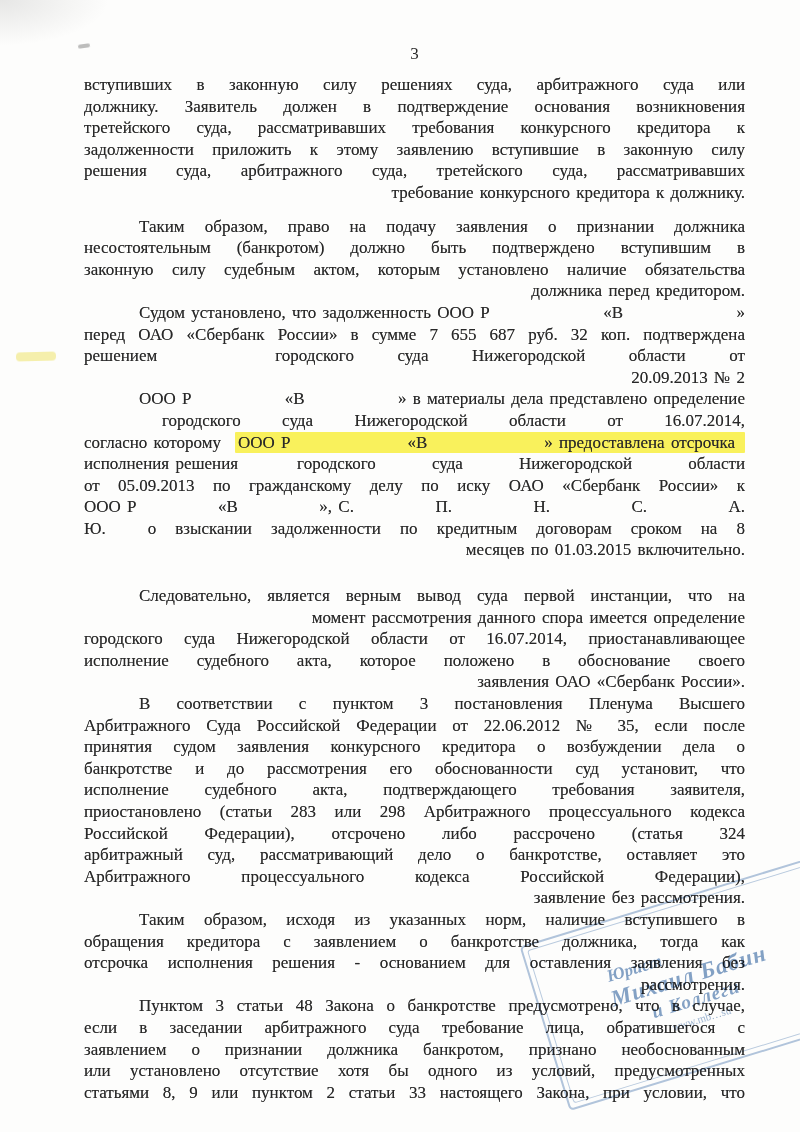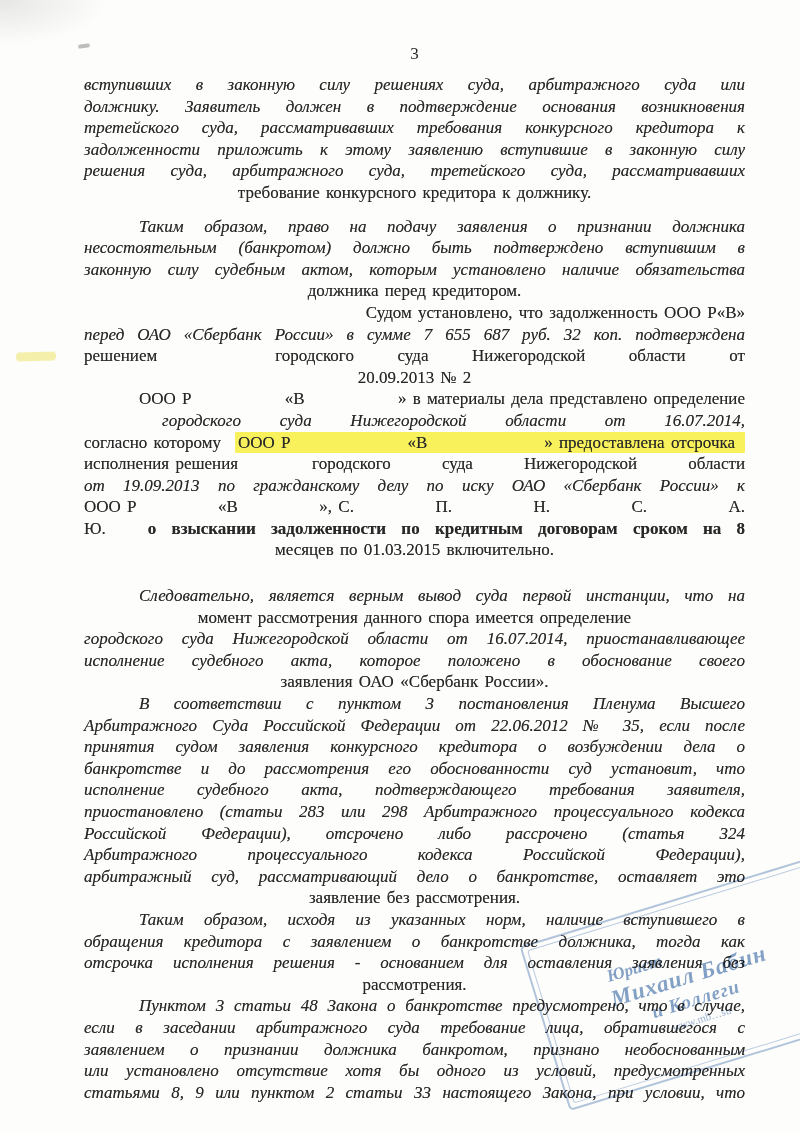--- a/index.html
+++ b/index.html
@@ -30,22 +30,22 @@
     text-align:center;font-size:17px;color:#2c2c2c;
   }
   .content{
     position:absolute;left:84px;top:74px;width:661px;
     color:#282828;font-size:17px;line-height:21.6px;
     word-spacing:2px;
     text-shadow:0 0 .5px rgba(40,40,40,.55);
   }
   .para{margin:0;}
   .line{min-height:21.6px;}
-  .just{text-align:justify;text-align-last:justify;font-style:italic;}
-  .left{text-align:center;}
+  .just{text-align:justify;text-align-last:justify;}
+  .left{text-align:right;}
   .spread{display:flex;justify-content:space-between;}
   .gapline{display:flex;justify-content:space-between;}
   .segjust{flex:1;text-align:justify;text-align-last:justify;}
   .hl-group{
     flex:1;display:flex;justify-content:space-between;
     margin-left:14px;padding:0 10px 0 3px;
     background:rgba(248,240,74,.9);
     border-radius:1px;
   }
   .margin-mark{
@@ -94,21 +94,21 @@
         <div class="line just"><span>решения суда, арбитражного суда, третейского суда, рассматривавших</span></div>
         <div class="line left"><span>требование конкурсного кредитора к должнику.</span></div>
       </div>
       <div class="para">
         <div class="line just" style="text-indent: 55px; margin-top: 12px;"><span>Таким образом, право на подачу заявления о признании должника</span></div>
         <div class="line just"><span>несостоятельным (банкротом) должно быть подтверждено вступившим в</span></div>
         <div class="line just"><span>законную силу судебным актом, которым установлено наличие обязательства</span></div>
         <div class="line left"><span>должника перед кредитором.</span></div>
       </div>
       <div class="para">
-        <div class="line spread" style="padding-left: 55px; justify-content: flex-end;">
+        <div class="line spread" style="padding-left: 55px;">
           <span>Судом установлено, что задолженность ООО Р</span>
           <span>«В</span>
           <span>»</span>
         </div>
         <div class="line just"><span>перед ОАО «Сбербанк России» в сумме 7 655 687 руб. 32 коп. подтверждена</span></div>
         <div class="line gapline">
           <span>решением</span>
           <span class="segjust" style="margin-left: 118px;">городского суда Нижегородской области от</span>
         </div>
         <div class="line left"><span>20.09.2013 № 2</span></div>
@@ -123,55 +123,55 @@
         <div class="line spread">
           <span>согласно которому</span>
           <span class="hl-group">
             <span>ООО Р</span>
             <span>«В</span>
             <span>» предоставлена отсрочка</span>
           </span>
         </div>
         <div class="line gapline">
           <span>исполнения решения</span>
-          <span class="segjust" style="margin-left: 74px;">городского суда Нижегородской области</span>
+          <span class="segjust" style="margin-left: 59px;">городского суда Нижегородской области</span>
         </div>
-        <div class="line just"><span>от 19.09.2013 по гражданскому делу по иску ОАО «Сбербанк России» к</span></div>
+        <div class="line just"><span>от 05.09.2013 по гражданскому делу по иску ОАО «Сбербанк России» к</span></div>
         <div class="line spread">
           <span>ООО Р</span>
           <span>«В</span>
           <span>», С.</span>
           <span>П.</span>
           <span>Н.</span>
           <span>С.</span>
           <span>А.</span>
         </div>
         <div class="line gapline">
           <span>Ю.</span>
-          <span class="segjust" style="margin-left: 42px; font-weight: bold;">о взыскании задолженности по кредитным договорам сроком на 8</span>
+          <span class="segjust" style="margin-left: 42px;">о взыскании задолженности по кредитным договорам сроком на 8</span>
         </div>
         <div class="line left"><span>месяцев по 01.03.2015 включительно.</span></div>
       </div>
       <div class="para">
         <div class="line just" style="text-indent: 55px; margin-top: 24px;"><span>Следовательно, является верным вывод суда первой инстанции, что на</span></div>
         <div class="line left"><span>момент рассмотрения данного спора имеется определение</span></div>
         <div class="line just"><span>городского суда Нижегородской области от 16.07.2014, приостанавливающее</span></div>
         <div class="line just"><span>исполнение судебного акта, которое положено в обоснование своего</span></div>
         <div class="line left"><span>заявления ОАО «Сбербанк России».</span></div>
       </div>
       <div class="para">
         <div class="line just" style="text-indent: 55px;"><span>В соответствии с пунктом 3 постановления Пленума Высшего</span></div>
         <div class="line just"><span>Арбитражного Суда Российской Федерации от 22.06.2012 № 35, если после</span></div>
         <div class="line just"><span>принятия судом заявления конкурсного кредитора о возбуждении дела о</span></div>
         <div class="line just"><span>банкротстве и до рассмотрения его обоснованности суд установит, что</span></div>
         <div class="line just"><span>исполнение судебного акта, подтверждающего требования заявителя,</span></div>
         <div class="line just"><span>приостановлено (статьи 283 или 298 Арбитражного процессуального кодекса</span></div>
         <div class="line just"><span>Российской Федерации), отсрочено либо рассрочено (статья 324</span></div>
+        <div class="line just"><span>арбитражный суд, рассматривающий дело о банкротстве, оставляет это</span></div>
         <div class="line just"><span>Арбитражного процессуального кодекса Российской Федерации),</span></div>
-        <div class="line just"><span>арбитражный суд, рассматривающий дело о банкротстве, оставляет это</span></div>
         <div class="line left"><span>заявление без рассмотрения.</span></div>
       </div>
       <div class="para">
         <div class="line just" style="text-indent: 55px;"><span>Таким образом, исходя из указанных норм, наличие вступившего в</span></div>
         <div class="line just"><span>обращения кредитора с заявлением о банкротстве должника, тогда как</span></div>
         <div class="line just"><span>отсрочка исполнения решения - основанием для оставления заявления без</span></div>
         <div class="line left"><span>рассмотрения.</span></div>
       </div>
       <div class="para">
         <div class="line just" style="text-indent: 55px;"><span>Пунктом 3 статьи 48 Закона о банкротстве предусмотрено, что в случае,</span></div>

